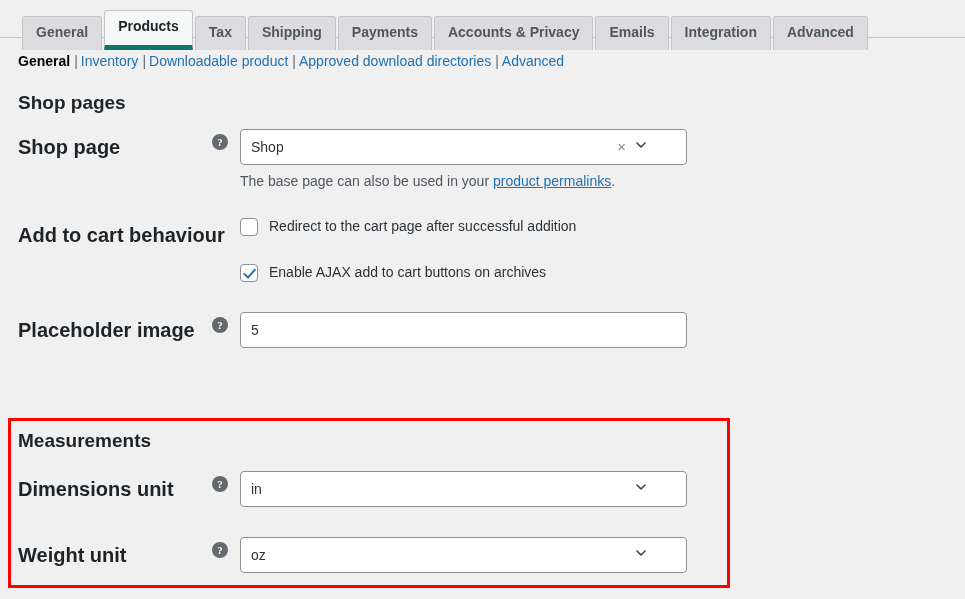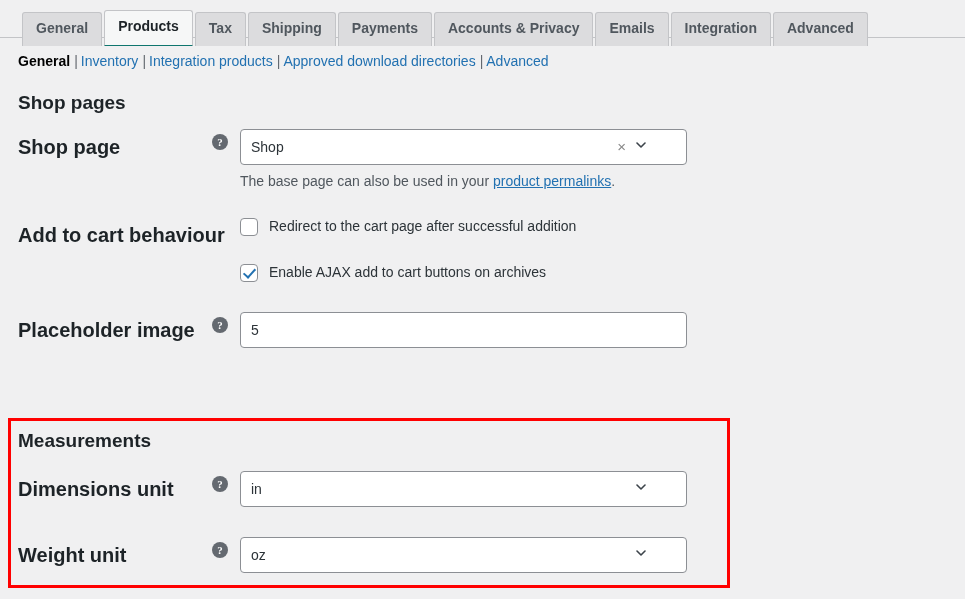--- a/index.html
+++ b/index.html
@@ -39,21 +39,21 @@
     border: 1px solid #c3c4c7;
     border-bottom: none;
     border-radius: 3px 3px 0 0;
     position: relative;
     top: 1px;
     vertical-align: bottom;
   }
   .nav-tab.active {
     background: #f6f7f7;
     color: #1d2327;
-    border-bottom: 1px solid #0f766e;
+    border-bottom: 5px solid #0f766e;
     padding-bottom: 8px;
     top: 1px;
   }
 
   
   .subsubsub {
     margin: 13px 0 0 18px;
     padding: 0;
     font-size: 14px;
     line-height: 20px;
@@ -250,21 +250,21 @@
   }
   .measurements-wrap .help-tip { top: 22px; }
 </style>
 </head>
 <body>
 
 <div class="nav-tab-wrapper">
   <a class="nav-tab">General</a><a class="nav-tab active">Products</a><a class="nav-tab">Tax</a><a class="nav-tab">Shipping</a><a class="nav-tab">Payments</a><a class="nav-tab">Accounts &amp; Privacy</a><a class="nav-tab">Emails</a><a class="nav-tab">Integration</a><a class="nav-tab">Advanced</a>
 </div>
 
-<div class="subsubsub"><span class="current">General</span><span class="sep">|</span><a href="#">Inventory</a><span class="sep">|</span><a href="#">Integration products</a><span class="sep">|</span><a href="#">Approved download directories</a><span class="sep">|</span><a href="#">Advanced</a></div>
+<div class="subsubsub"><span class="current">General</span><span class="sep">|</span><a href="#">Inventory</a><span class="sep">|</span><a href="#">Downloadable product</a><span class="sep">|</span><a href="#">Approved download directories</a><span class="sep">|</span><a href="#">Advanced</a></div>
 
 <h2 class="section-title">Shop pages</h2>
 
 <table class="form-table">
   <tbody>
       <tr>
     <th class="label-cell">Shop page</th>
     <td class="field-cell">
       <span class="help-tip">?</span>
       <div class="wc-field">

